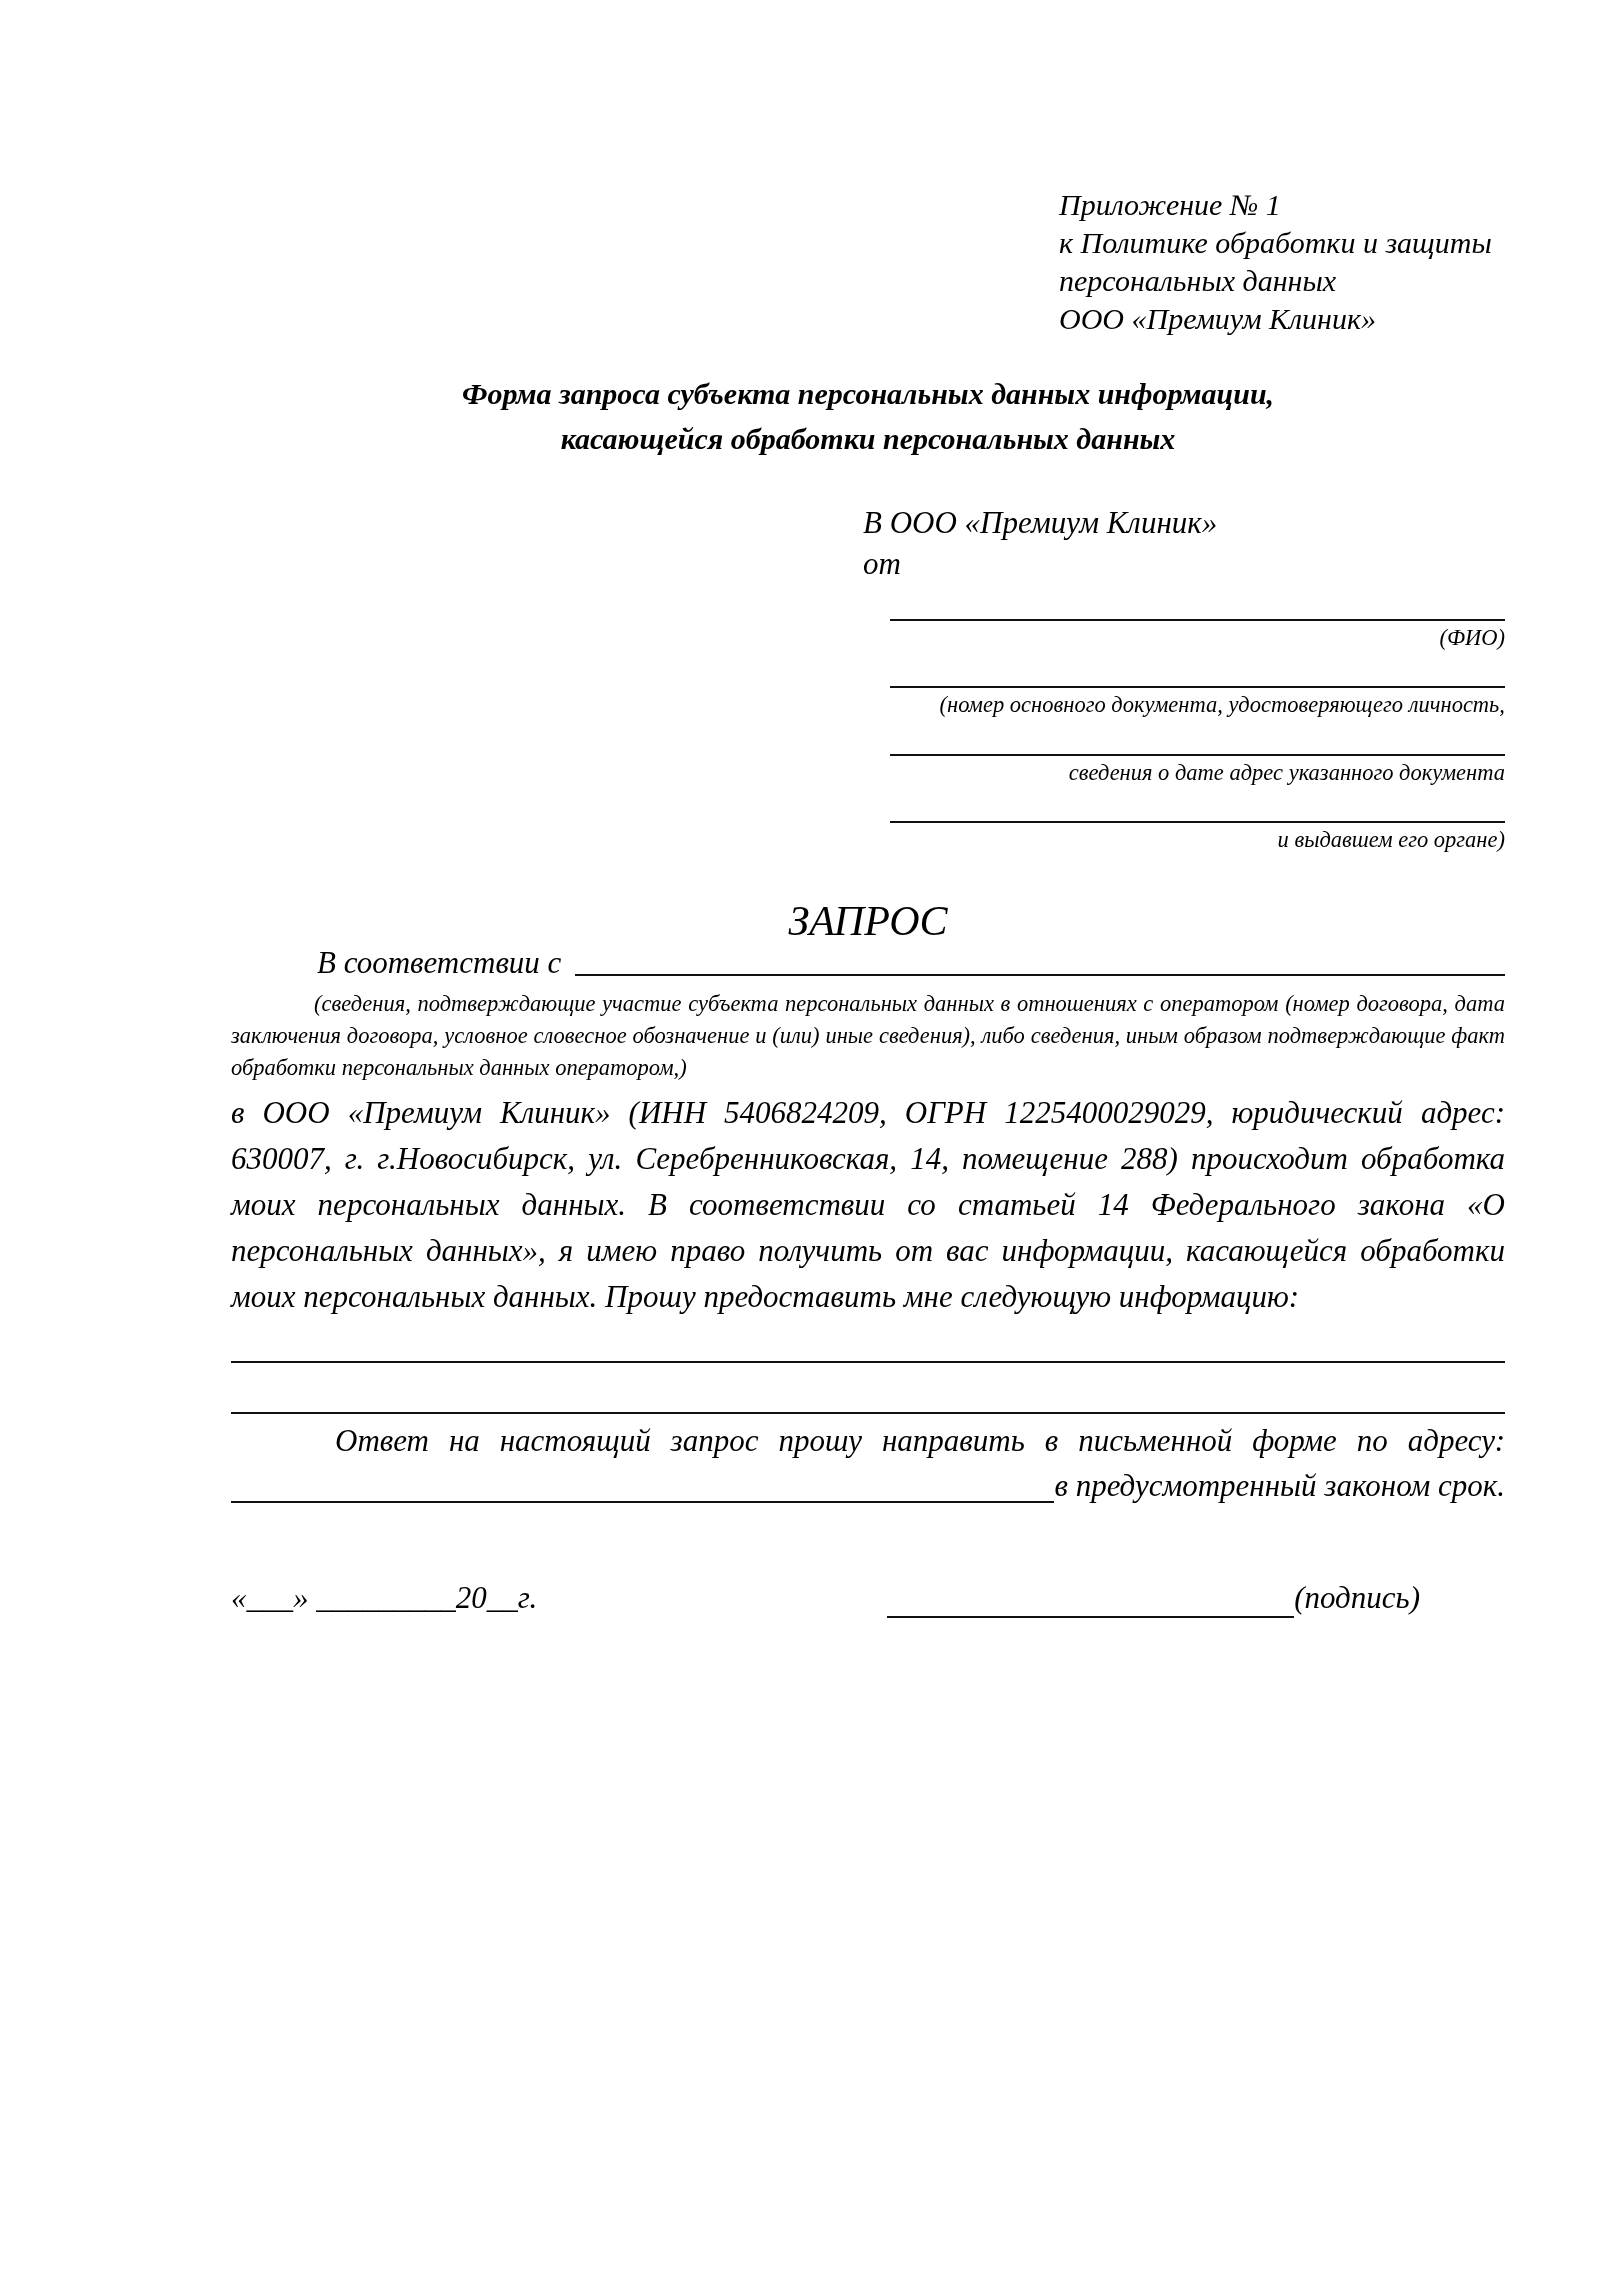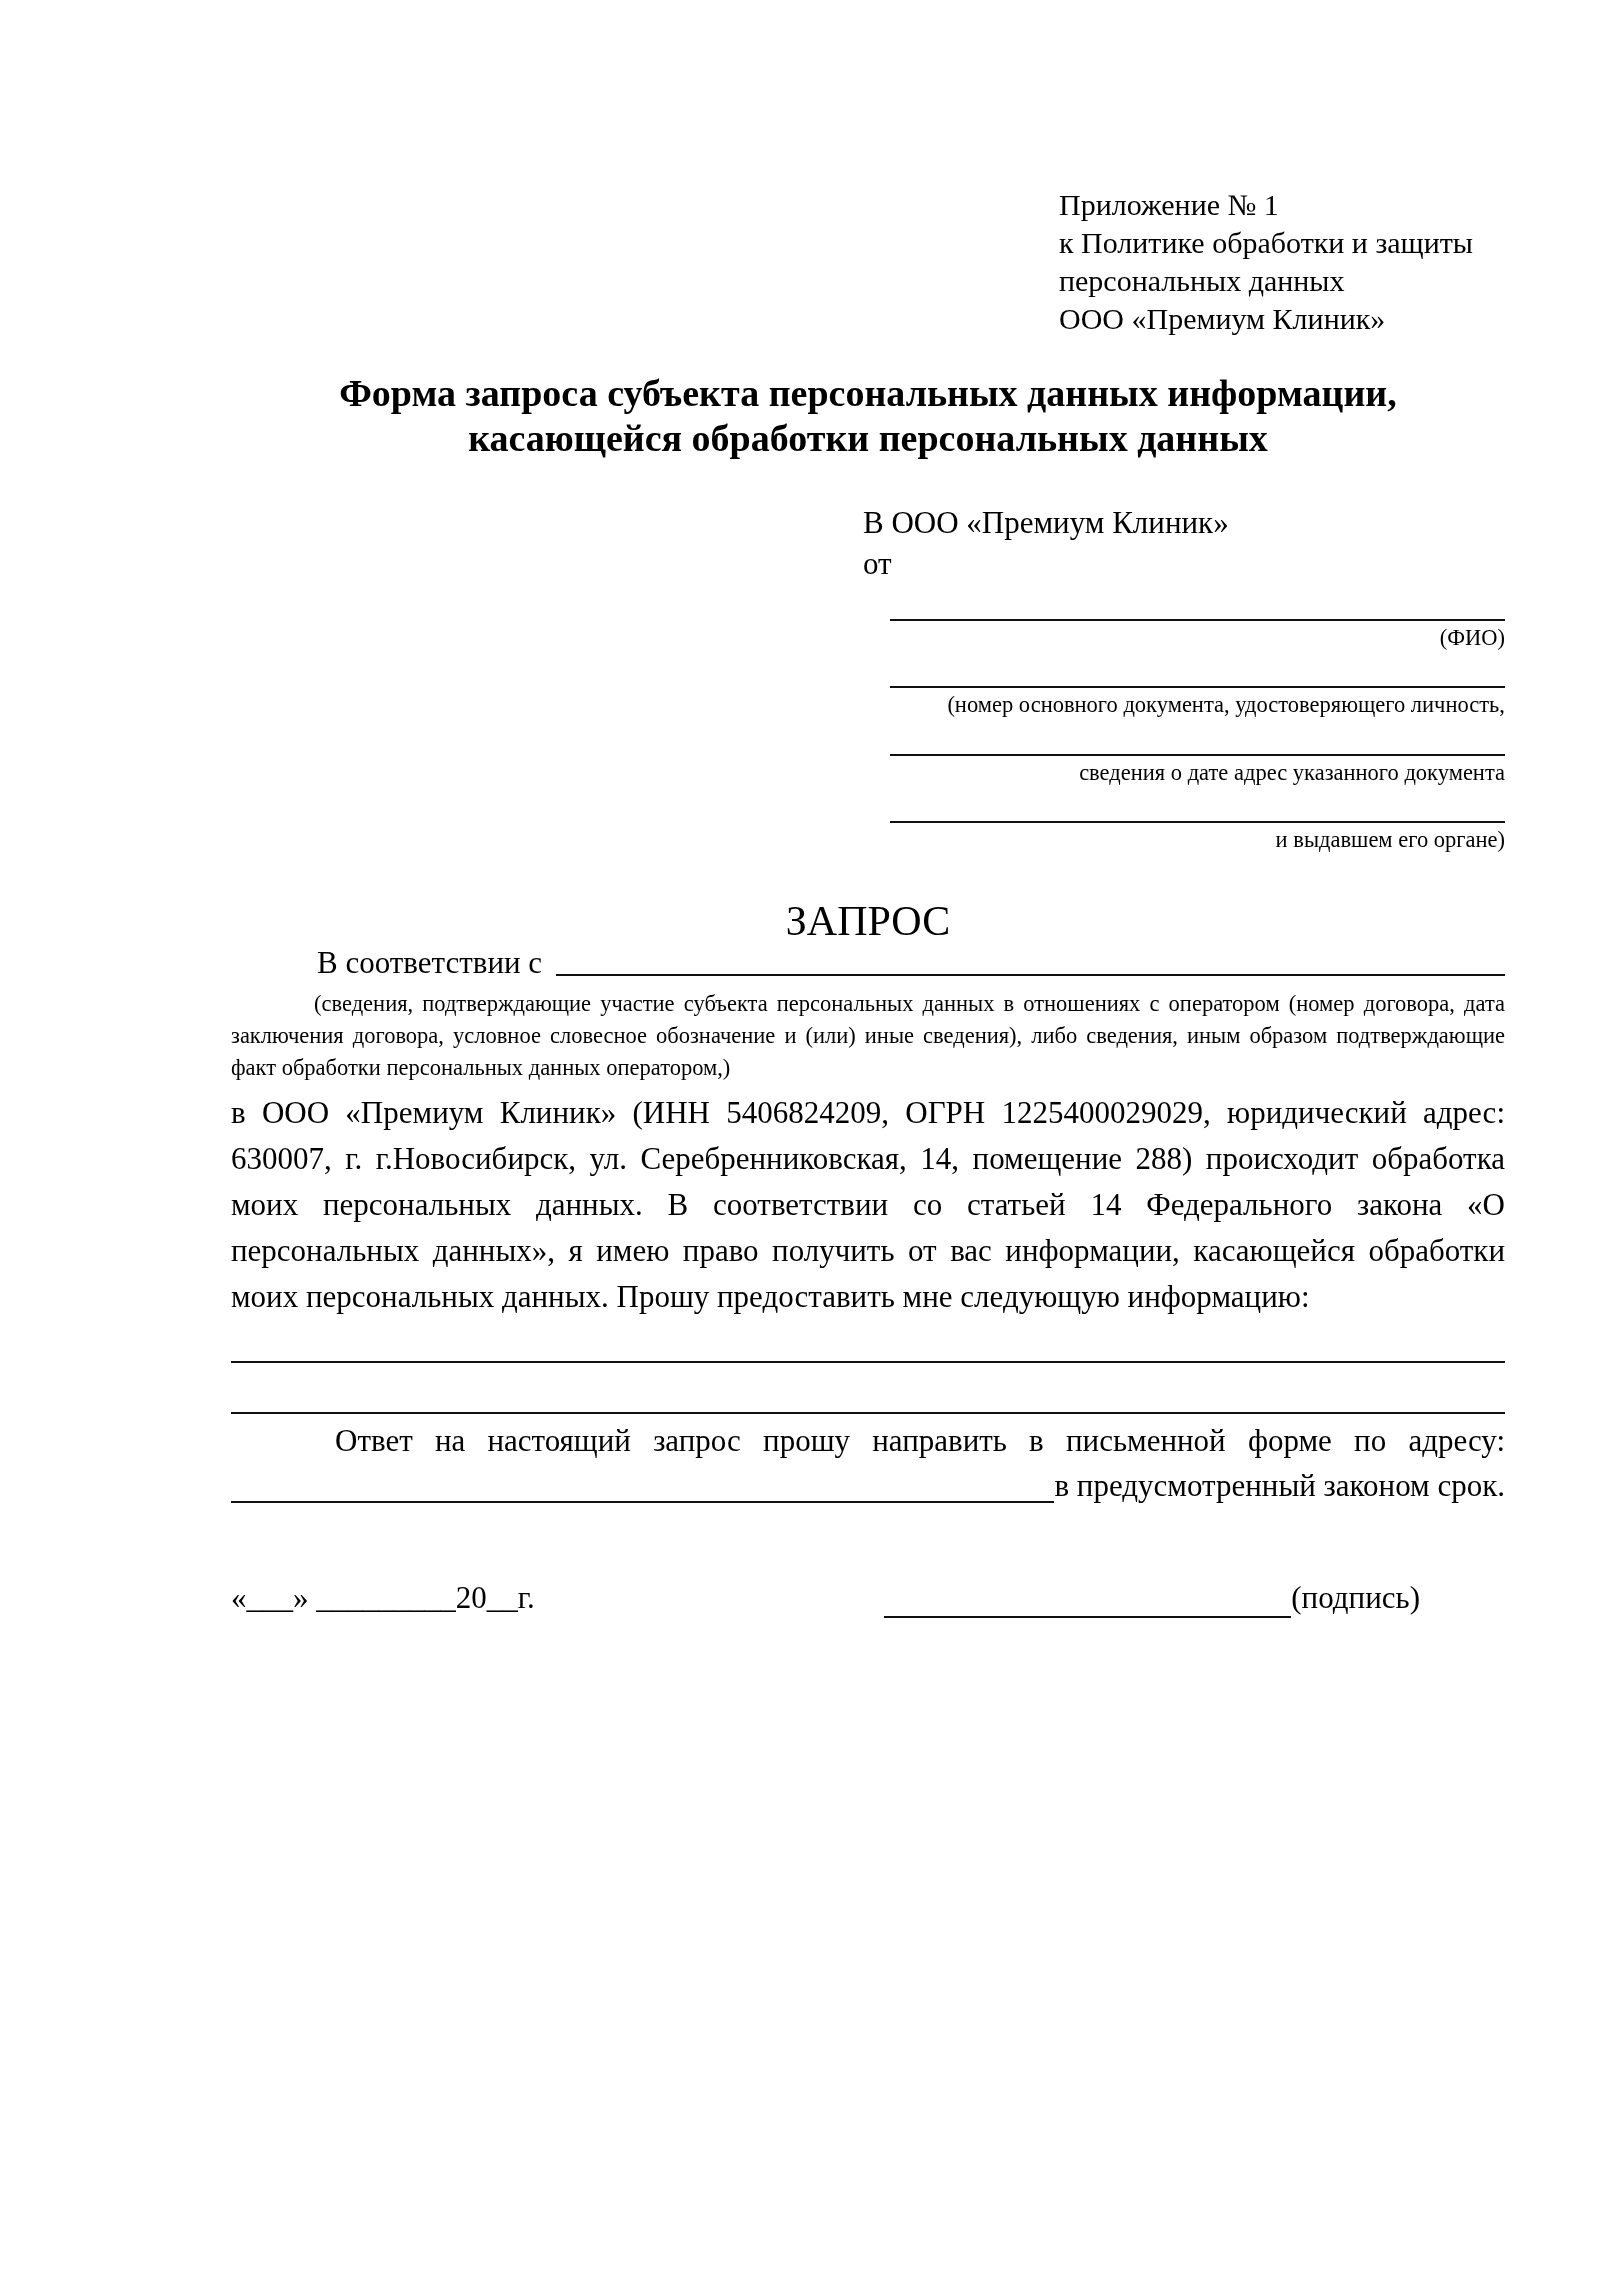--- a/index.html
+++ b/index.html
@@ -1,15 +1,15 @@
 <!DOCTYPE html>
 <html><head>
 <meta charset="utf-8">
 <style>
-  * { margin: 0; padding: 0; box-sizing: border-box; }
+  * { margin: 0; padding: 0; box-sizing: border-box; font-style: italic; }
   html, body { background: #ffffff; }
   body {
     width: 1621px; height: 2294px;
     font-family: "Liberation Serif", "DejaVu Serif", serif;
     color: #000;
   }
   .page {
     width: 1621px; height: 2294px;
     padding: 186px 116px 0 231px;
     background: #fff;
@@ -18,21 +18,21 @@
 
   
   .header-block { margin-left: 828px; font-size: 30px; line-height: 38px; }
   .header-block div { white-space: nowrap; }
 
   
   .doc-title {
     margin-top: 33px;
     text-align: center;
     font-weight: bold;
-    font-size: 38px;
+    font-size: 30px;
     line-height: 45px;
   }
 
   
   .addressee { margin-top: 41px; margin-left: 632px; font-size: 31px; line-height: 41px; }
   .addressee .fields { margin-left: 26.5px; }
   .blank-line { height: 37px; border-bottom: 2.9px solid #111; }
   .field-caption {
     font-size: 22.5px; line-height: 26.5px;
     text-align: right; padding-top: 3.9px;

